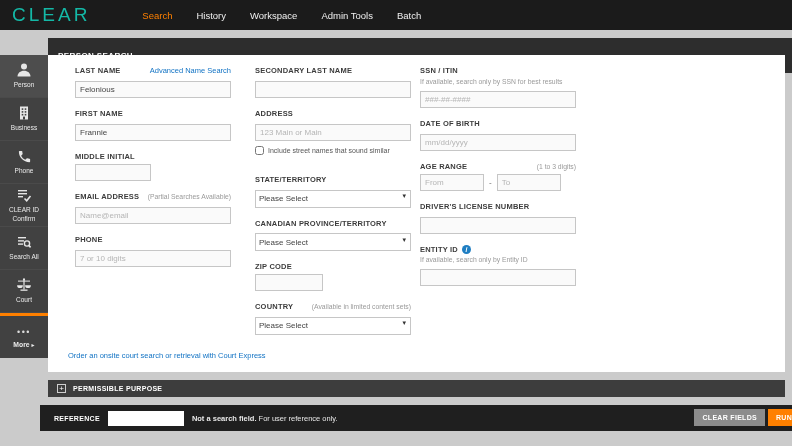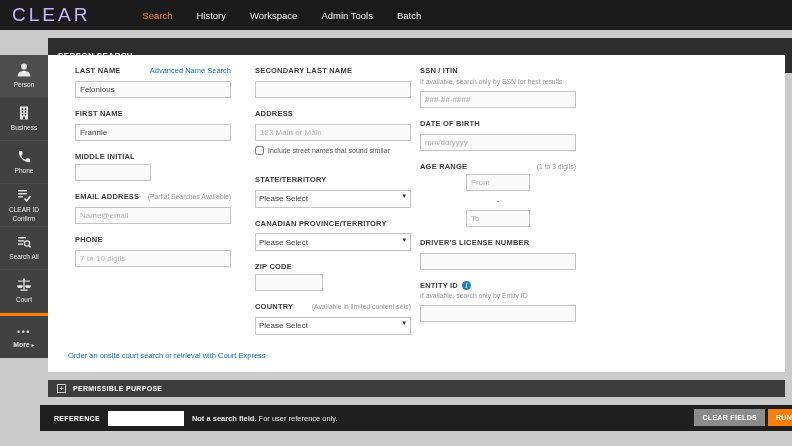--- a/index.html
+++ b/index.html
@@ -1,20 +1,20 @@
 <!DOCTYPE html>
 <html><head>
 <meta charset="utf-8">
 <style>
   * { box-sizing: border-box; margin: 0; padding: 0; font-family: "Liberation Sans", sans-serif; }
   html, body { width: 792px; height: 446px; overflow: hidden; background: #cbcbcb; position: relative; }
 
   
   .topbar { position: absolute; left: 0; top: 0; width: 792px; height: 30px; background: #1b1b1b; display: flex; align-items: center; }
-  .logo { color: #c4b5fd; font-size: 19px; letter-spacing: 3px; margin-left: 12px; font-weight: 400; }
+  .logo { color: #14b8a6; font-size: 19px; letter-spacing: 3px; margin-left: 12px; font-weight: 400; }
   .topnav { display: flex; gap: 24px; margin-left: 52px; }
   .navitem { color: #f0f0f0; font-size: 9.5px; cursor: pointer; text-decoration: none; }
   .navitem.active { color: #ff8000; }
 
   
   .page-header { position: absolute; left: 48px; top: 38px; width: 744px; height: 35px; background: #2d2d2d; color: #fff; font-size: 8px; font-weight: bold; display: flex; align-items: center; padding-left: 10px; letter-spacing: .4px; }
 
   
   .sidebar { position: absolute; left: 0; top: 55px; width: 48px; background: #414141; }
   .side-item { display: flex; flex-direction: column; align-items: center; justify-content: center; height: 43px; cursor: pointer; border-bottom: 1px solid #4a4a4a; padding: 2px; }
@@ -51,21 +51,21 @@
   .sel-arrow { position: absolute; right: 5px; top: 5px; font-size: 7px; color: #333; pointer-events: none; }
 
   .chk-row { display: flex; align-items: center; gap: 4px; margin: -6px 0 9px; }
   .chk-row input { width: 9px; height: 9px; cursor: pointer; }
   .chk-label { font-size: 7px; color: #555; cursor: pointer; white-space: nowrap; }
 
   .duo { display: flex; gap: 8px; }
   .duo-item { width: 74px; }
   .duo-item .txt { width: 74px; }
 
-  .age-row { display: flex; align-items: center; gap: 5px; flex-direction: column; }
+  .age-row { display: flex; align-items: center; gap: 5px; }
   .age-row .txt { width: 64px; }
   .age-dash { font-size: 8px; color: #666; }
 
   .info { display: inline-flex; align-items: center; justify-content: center; width: 9px; height: 9px; border-radius: 50%; background: #1f7ec2; color: #fff; font-size: 6.5px; font-weight: bold; font-style: italic; margin-left: 4px; cursor: pointer; }
 
   .court-link { position: absolute; left: 20px; top: 296px; font-size: 7.5px; color: #1273c4; cursor: pointer; text-decoration: none; }
 
   
   .pp-bar { position: absolute; left: 48px; top: 380px; width: 737px; height: 17px; background: #3d3d3d; color: #fff; display: flex; align-items: center; gap: 7px; padding-left: 9px; cursor: pointer; }
   .expand-box { width: 9px; height: 9px; border: 1px solid #cfcfcf; color: #fff; font-size: 8px; line-height: 7px; text-align: center; }

